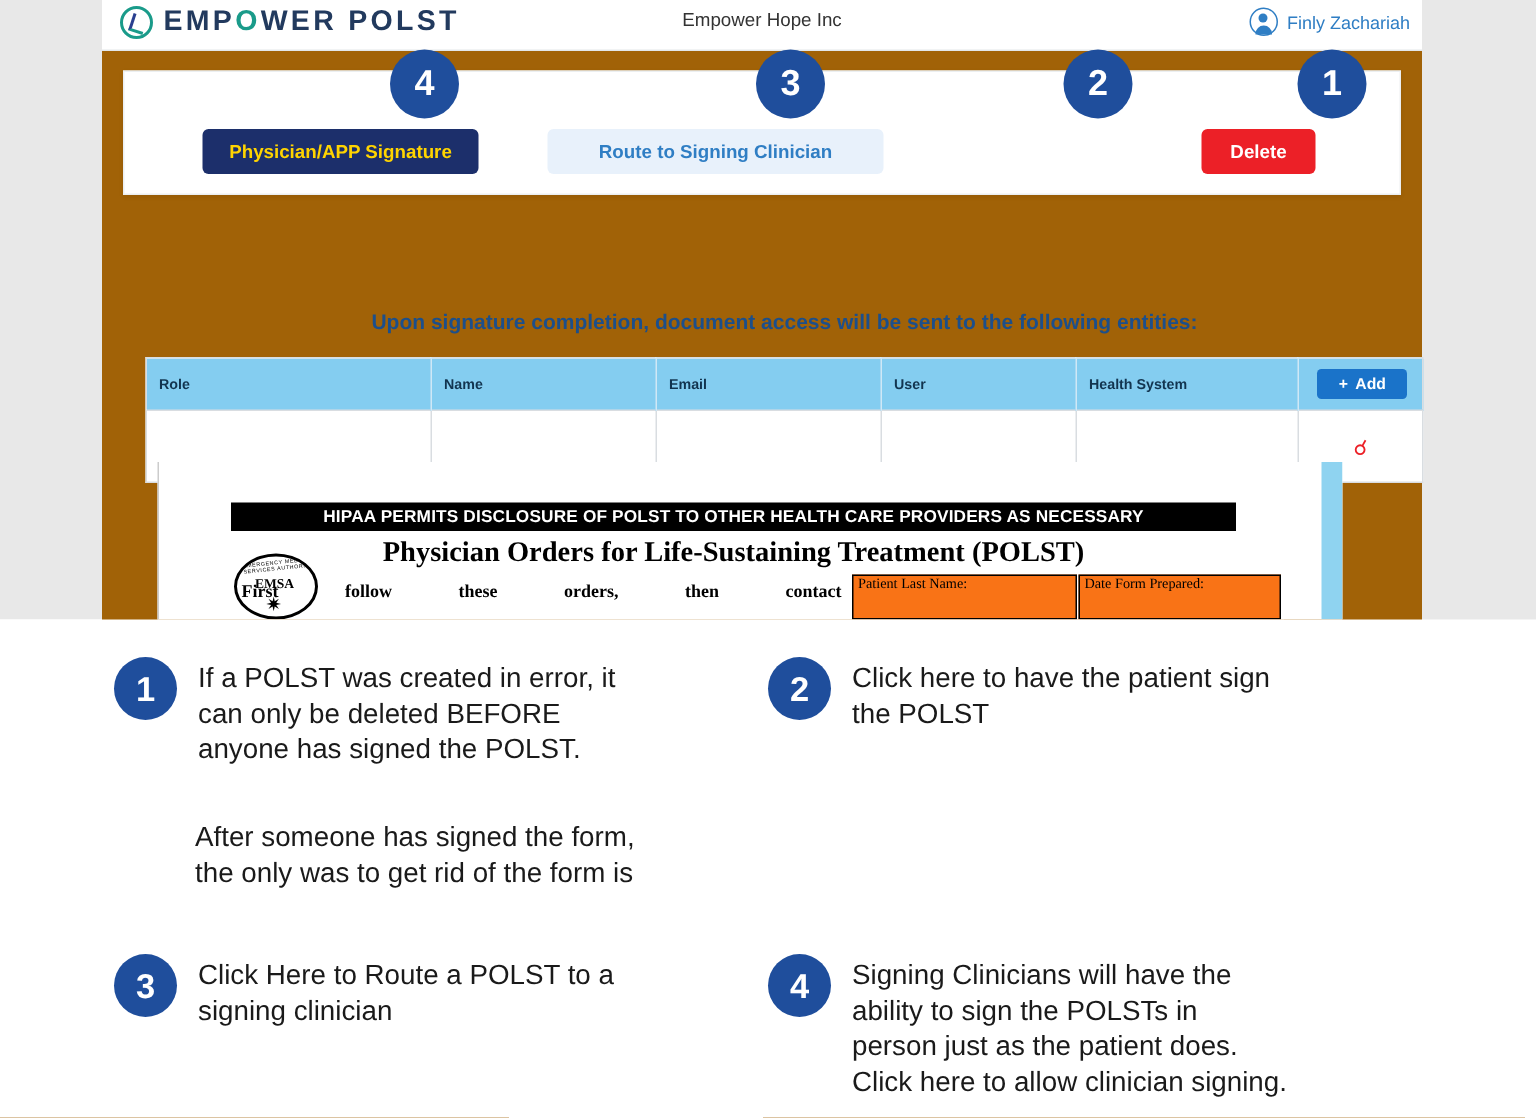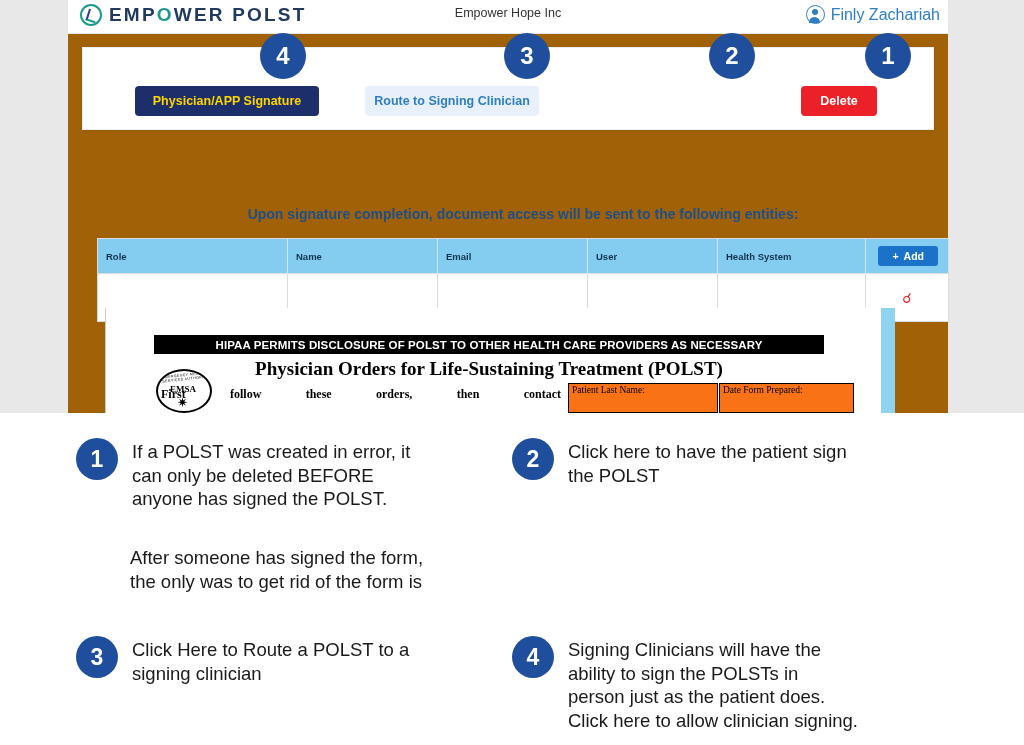--- a/index.html
+++ b/index.html
@@ -87,21 +87,21 @@
     background: #2f7ec4;
   }
   #user-avatar:after {
     content: "";
     position: absolute; left: 2.6px; top: 10.5px;
     width: 11px; height: 6px;
     border-radius: 6px 6px 0 0;
     background: #2f7ec4;
   }
   #user-name {
-    font-size: 16px;
+    font-size: 12px;
     color: #2f7ec4;
   }
 
   
   #toolbar-card {
     position: absolute;
     left: 14px; top: 47px;
     width: 852px; height: 83px;
     background: #fff;
     border: 1px solid #eceff1;
@@ -117,21 +117,21 @@
     display: flex; align-items: center; justify-content: center;
     cursor: pointer;
     border: none;
     font-family: "Liberation Sans", sans-serif;
   }
   #btn-physician {
     left: 52px; width: 184px;
     background: #1c2f6b; color: #ffd400;
   }
   #btn-route {
-    left: 282px; width: 174px;
+    left: 282px; width: 224px;
     background: #e8f1fb; color: #2f7ec4;
   }
   #btn-patient {
     left: 531px; width: 141px;
     background: #18a02a; color: #ffffff;
   }
   #btn-delete {
     left: 718px; width: 76px;
     background: #ec2027; color: #ffffff;
   }

